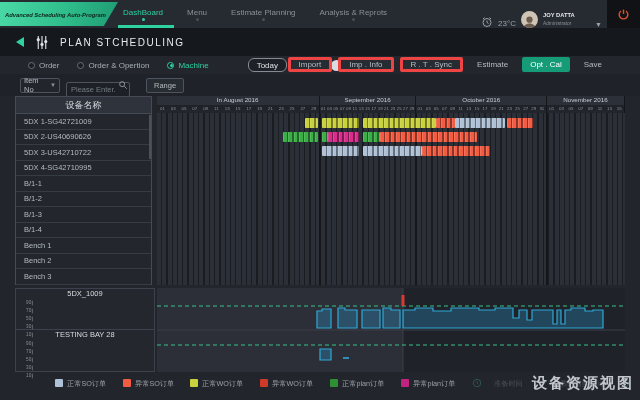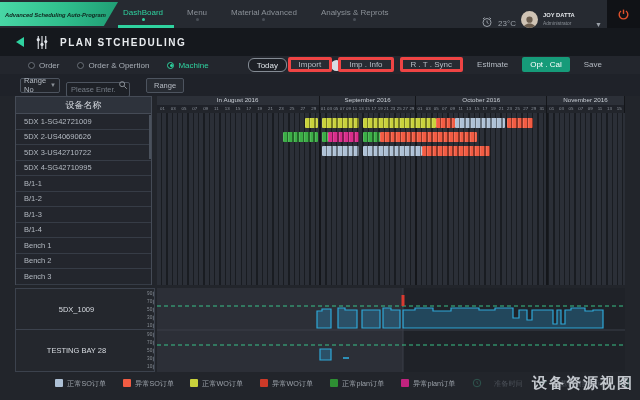--- a/index.html
+++ b/index.html
@@ -26,21 +26,21 @@
   .avatar{width:17px;height:17px;border-radius:50%;background:#cfc3b4;overflow:hidden;display:flex;align-items:flex-end;justify-content:center;}
   .userblock{display:flex;flex-direction:column;line-height:1;}
   .uname{font-size:8px;transform:scale(.72);transform-origin:0 50%;color:#e3e6ea;font-weight:bold;white-space:nowrap;}
   .urole{font-size:8px;transform:scale(.6);transform-origin:0 50%;color:#8a9097;white-space:nowrap;}
   .chev{font-size:7px;color:#9aa0a8;}
   .power-btn{position:absolute;right:0;top:0;width:33px;height:28px;background:#101216;display:flex;align-items:center;justify-content:center;cursor:pointer;}
 
   
   .subheader{position:absolute;left:0;top:28px;width:640px;height:28px;background:#15181d;display:flex;align-items:center;gap:10px;padding-left:16px;}
   .back-ic{width:0;height:0;border-top:5px solid transparent;border-bottom:5px solid transparent;border-right:8px solid #2fd3a0;cursor:pointer;}
-  .page-title{font-size:10px;font-weight:bold;letter-spacing:1.5px;color:#e8ebee;}
+  .page-title{font-size:10px;font-weight:normal;letter-spacing:1.5px;color:#e8ebee;}
 
   
   .toolbar{position:absolute;left:0;top:56px;width:640px;height:18px;background:#23262d;display:flex;align-items:center;gap:9px;}
   .radios{display:flex;align-items:center;gap:18px;margin-left:28px;}
   .radio-item{display:flex;align-items:center;gap:4px;cursor:pointer;}
   .radio-dot{width:7px;height:7px;border-radius:50%;border:1px solid #6a7079;background:#1b1e23;position:relative;}
   .radio-item.sel .radio-dot{border-color:#2fd3a0;}
   .radio-item.sel .radio-dot::after{content:"";position:absolute;left:1.5px;top:1.5px;width:3px;height:3px;border-radius:50%;background:#2fd3a0;}
   .radio-lbl{font-size:8px;color:#a8aeb6;}
   .radio-item.sel .radio-lbl{color:#2fd3a0;}
@@ -86,21 +86,21 @@
   .g-days{height:8px;background:#1f2229;display:flex;transform:scale(.55);transform-origin:0 0;width:181.8%;}
   .g-days span{flex:1;font-size:8px;color:#8f969f;text-align:center;line-height:14px;}
   .g-grid{position:relative;width:468px;height:172px;
     background:repeating-linear-gradient(90deg,#2b2f37 0px,#2b2f37 4px,#191c21 4px,#191c21 5.3px);}
   .g-bound{position:absolute;top:0;width:2px;height:172px;background:#14161a;}
   .gantt-bar{position:absolute;height:10px;border-radius:1px;
     background-image:repeating-linear-gradient(90deg,rgba(255,255,255,.12) 0 1px,rgba(0,0,0,0) 1px 3.6px,rgba(0,0,0,.42) 3.6px 5.3px);}
 
   
   .load-left{position:absolute;left:15px;top:288px;width:140px;height:84px;border:1px solid #3c424d;background:#24272d;}
-  .load-cell{height:41px;border-bottom:1px solid #3c424d;display:flex;}
+  .load-cell{height:41px;border-bottom:1px solid #3c424d;display:flex;flex-direction:column;}
   .load-cell:last-child{border-bottom:none;}
   .load-name{flex:1;display:flex;align-items:center;justify-content:center;font-size:7.5px;color:#d8dce2;}
   .load-ticks{width:17px;display:flex;flex-direction:column;justify-content:space-between;padding:1px 0;}
   .load-ticks span{font-size:8px;transform:scale(.58);transform-origin:100% 50%;color:#8a9097;text-align:right;
     border-right:2px solid #5a616b;padding-right:1px;line-height:1;}
   .load-chart{position:absolute;left:157px;top:288px;}
 
   
   .legend{position:absolute;left:55px;top:376px;height:14px;display:flex;align-items:center;gap:12px;}
   .lg-item{display:flex;align-items:center;gap:4px;cursor:pointer;}
@@ -124,21 +124,21 @@
     <div class="nav">
         <div class="nav-item active">
           <span class="nav-label">DashBoard</span>
           <span class="nav-dot"></span>
         </div>
         <div class="nav-item">
           <span class="nav-label">Menu</span>
           <span class="nav-dot"></span>
         </div>
         <div class="nav-item">
-          <span class="nav-label">Material Advanced</span>
+          <span class="nav-label">Estimate Planning</span>
           <span class="nav-dot"></span>
         </div>
         <div class="nav-item">
           <span class="nav-label">Analysis &amp; Reprots</span>
           <span class="nav-dot"></span>
         </div>
       </div>
     <div class="top-right">
       <svg width="12" height="12" viewBox="0 0 24 24">
         <circle cx="12" cy="13" r="8" fill="none" stroke="#9aa0a8" stroke-width="2"></circle>
@@ -205,21 +205,21 @@
         <div class="btn outline">Imp . Info</div>
         <div class="btn outline">R . T . Sync</div>
         <div class="btn plain">Estimate</div>
         <div class="btn primary">Opt . Cal</div>
         <div class="btn plain">Save</div>
       </div>
   </div>
 
   <div class="filterbar">
     <div class="select">
-      <span>Range No</span>
+      <span>Item No</span>
       <span style="font-size:6px;color:#8a9097;">▼</span>
     </div>
     <div class="searchbox">
       <input type="text" placeholder="Please Enter..." style="">
       <svg class="search-ic" width="10" height="10" viewBox="0 0 24 24">
         <circle cx="10" cy="10" r="6" fill="none" stroke="#8a9097" stroke-width="2.4"></circle>
         <path d="M15 15l6 6" stroke="#8a9097" stroke-width="2.4"></path>
       </svg>
     </div>
     <div class="range-btn">Range</div>

